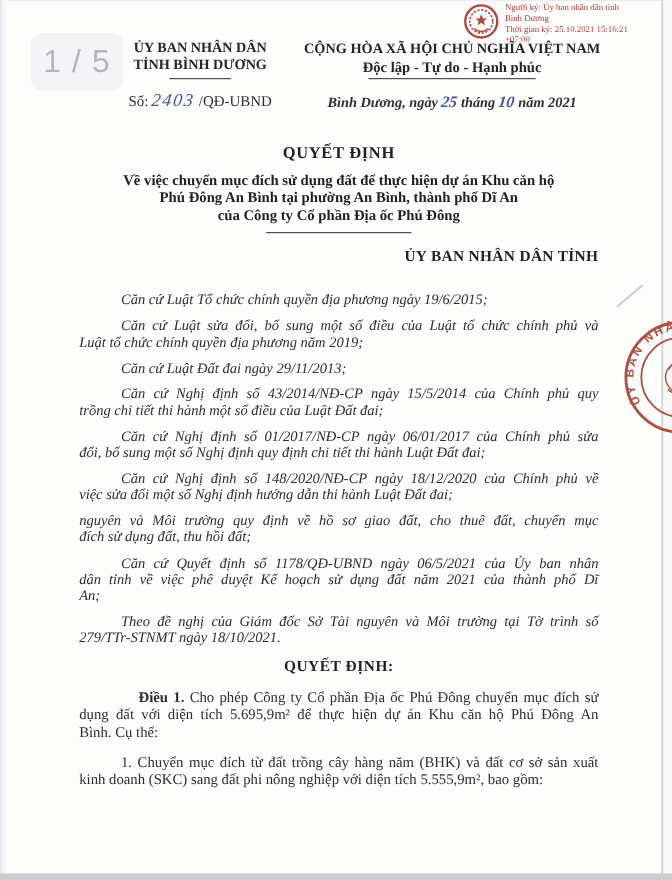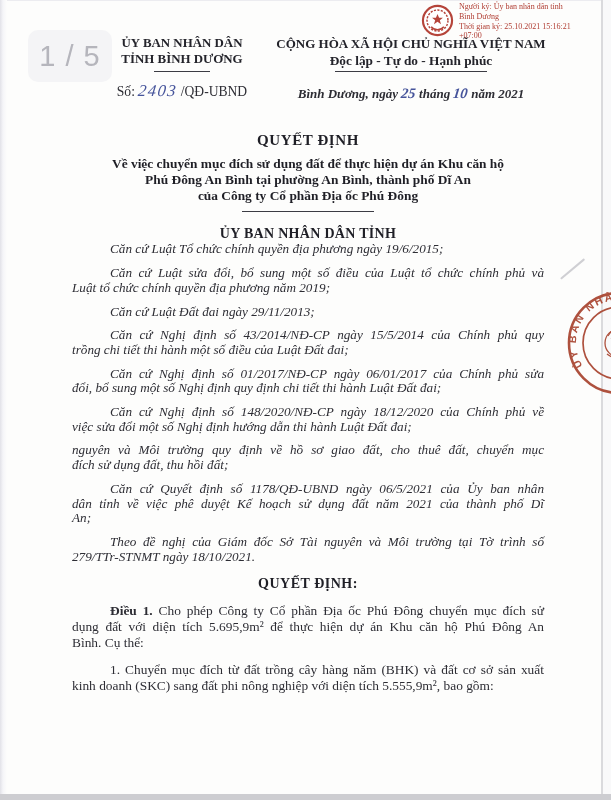--- a/index.html
+++ b/index.html
@@ -39,29 +39,29 @@
 
   
   .sig-block{position:absolute;left:421px;top:2px;display:flex;gap:5px;align-items:flex-end;}
   .sig-text{font-size:8px;line-height:9.8px;color:#b03d33;width:130px;}
 
   
   .content{position:absolute;left:72px;top:130px;width:472px;}
   .h-decision{text-align:center;font-weight:bold;font-size:15px;letter-spacing:.6px;margin:2px 0 0;color:#1f1f26;}
   .subtitle{text-align:center;font-weight:bold;font-size:13.4px;line-height:15.8px;margin-top:7px;color:#1f1f26;}
   .rule{width:132px;border-top:1.5px solid #3c3c44;margin:8px auto 0;}
-  .issuer{text-align:center;font-weight:bold;font-size:14px;letter-spacing:.3px;margin-top:14px;color:#1f1f26;}
-  .recitals{}
+  .issuer{text-align:right;font-weight:bold;font-size:14px;letter-spacing:.3px;margin-top:14px;color:#1f1f26;}
+  .recitals{margin-top:23px;}
   .recital{font-style:italic;font-size:13.2px;line-height:14.7px;margin:0 0 9px;}
   .ln{display:block;text-align:justify;text-align-last:justify;}
   .ln.last{text-align-last:left;}
   .ln.first{text-indent:38px;}
   .decision-heading{text-align:center;font-weight:bold;font-size:14px;letter-spacing:.5px;margin:12px 0 0;color:#1f1f26;}
   .article{font-size:13.4px;line-height:16px;margin:11px 0 0;}
-  .article .lead-bold{font-weight:bold;}
+  .article .lead-bold{font-weight:bold;margin-left:16px;}
 
   
   .round-stamp{position:absolute;left:560px;top:284px;width:118px;height:118px;opacity:.92;}
 </style>
 </head>
 <body>
 
 <div class="page">
   <div class="edge-top"></div>
   <div class="edge-left"></div>

